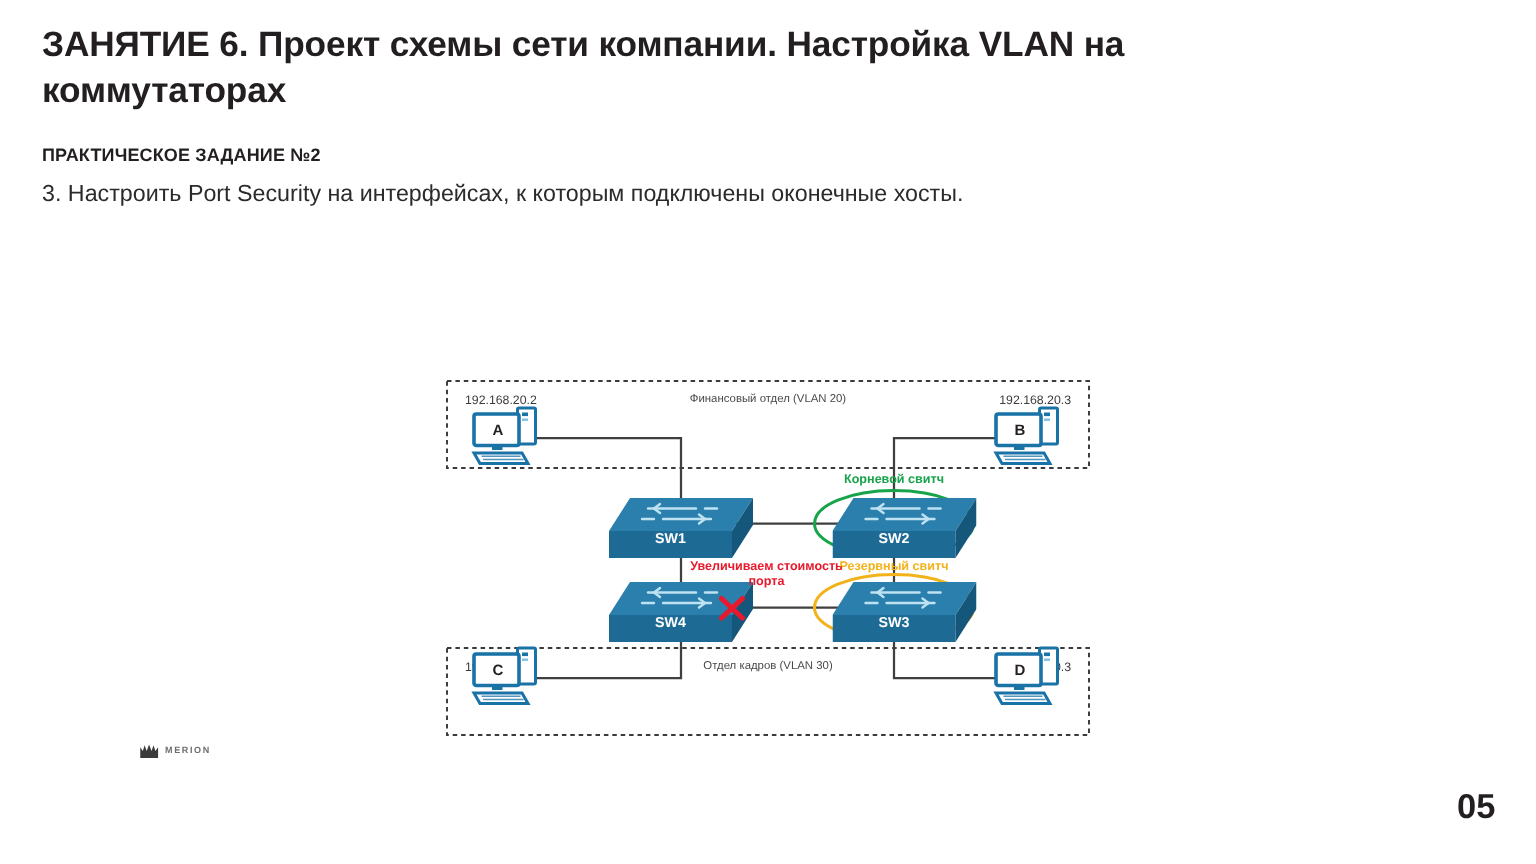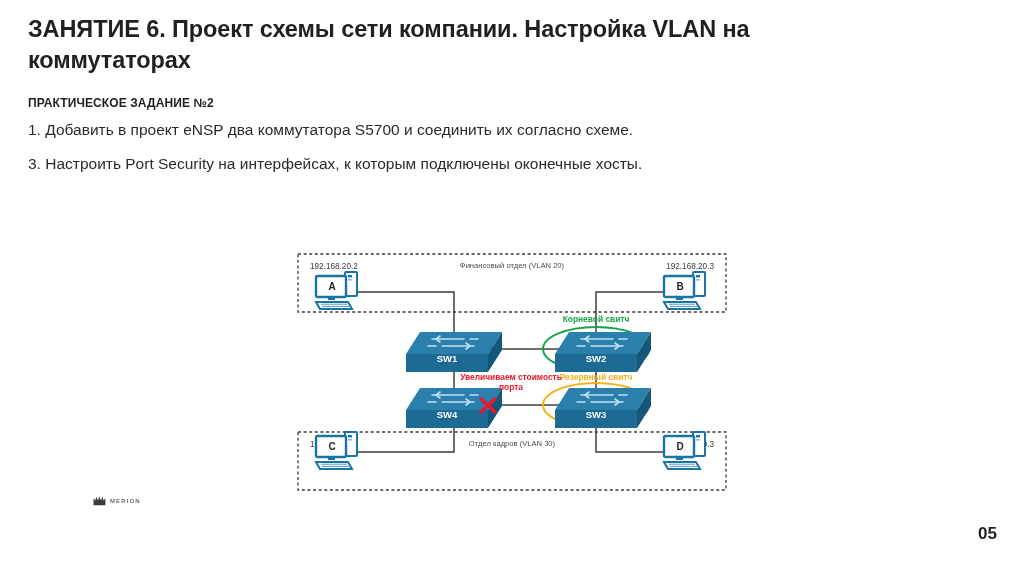--- a/index.html
+++ b/index.html
@@ -75,34 +75,33 @@
   #logo .logo-text {
     font-size: 6px;
     letter-spacing: 1.1px;
     color: #6d6d6d;
     font-weight: bold;
   }
   #page-number {
     position: absolute;
     right: 27px;
     top: 524px;
-    font-size: 17px;
+    font-size: 23px;
     font-weight: bold;
     color: #231f20;
   }
 </style>
 </head>
 <body>
 
 <div id="slide-title">ЗАНЯТИЕ 6. Проект схемы сети компании. Настройка VLAN на коммутаторах</div>
 
 <div id="task-heading">ПРАКТИЧЕСКОЕ ЗАДАНИЕ №2</div>
 
 <div id="task-list">
-  <div class="task-item">1. Добавить в проект eNSP два коммутатора S5700 и соединить их согласно схеме.</div>
   <div class="task-item">3. Настроить Port Security на интерфейсах, к которым подключены оконечные хосты.</div>
 </div>
 
 <div id="diagram">
 <svg width="432" height="240" viewBox="0 0 432 240" xmlns="http://www.w3.org/2000/svg">
   <defs>
 
     <symbol id="switch-icon" viewBox="0 0 96 46">
 
       <polygon points="14,2 96,2 82,24 0,24" fill="#2a7fad"></polygon>

